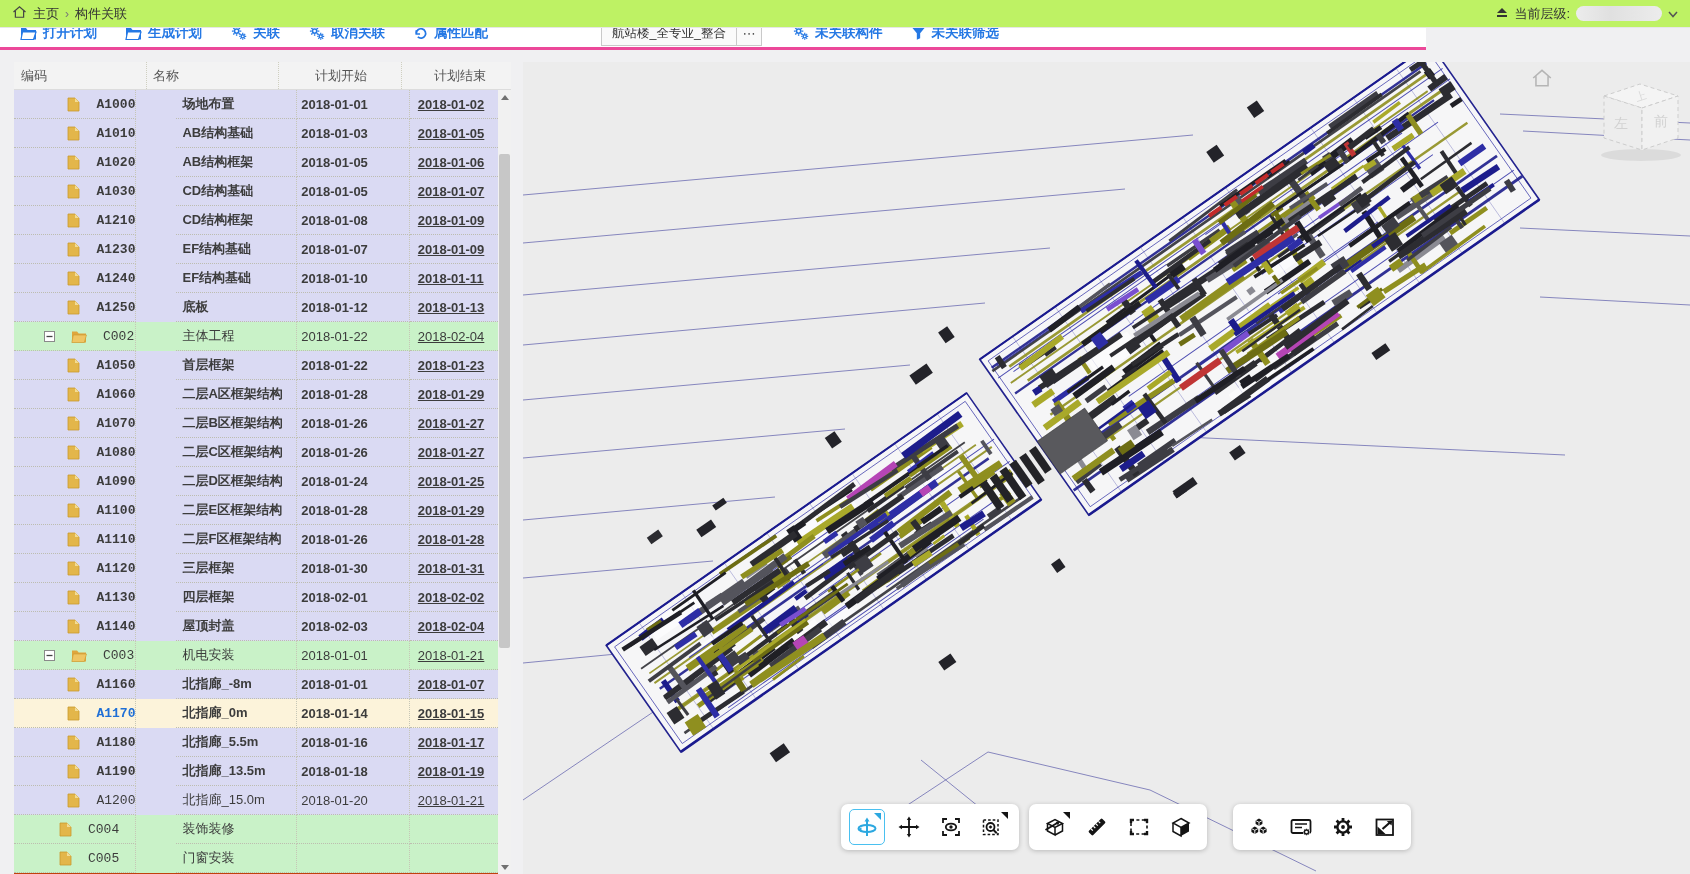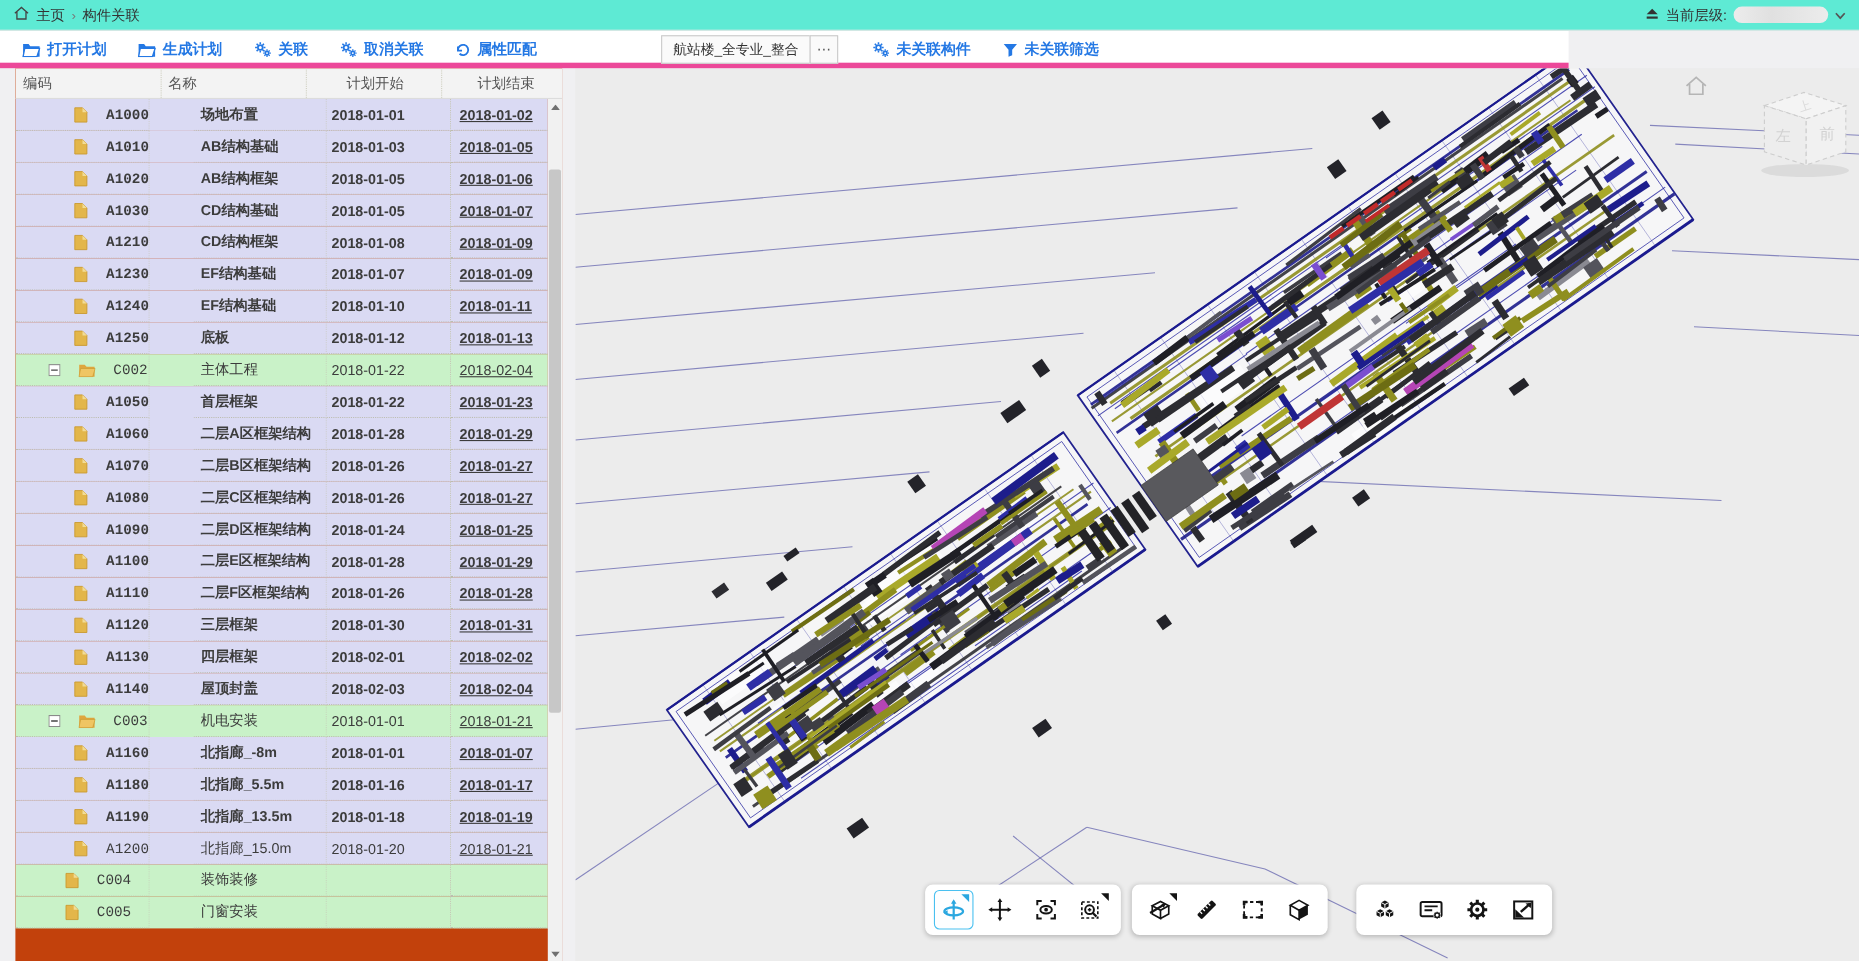--- a/index.html
+++ b/index.html
@@ -1,30 +1,30 @@
 <!DOCTYPE html>
 <html><head>
 <meta charset="utf-8">
 <style>
   * { margin:0; padding:0; box-sizing:border-box; }
   html,body { width:1690px; height:874px; overflow:hidden; background:#f0f0f2;
     font-family:"Liberation Sans","DejaVu Sans",sans-serif; }
 
   
-  #topbar { position:absolute; left:0; top:0; width:1690px; height:28px; background:#5eead4;
+  #topbar { position:absolute; left:0; top:0; width:1690px; height:28px; background:#bef264;
     border-bottom:1px solid #e6e6e6; display:flex; align-items:center; padding:0 12px; z-index:5; }
   #breadcrumb { display:flex; align-items:center; gap:6px; font-size:13px; color:#333; }
   #breadcrumb .sep { color:#777; font-size:12px; }
   #level-control { margin-left:auto; display:flex; align-items:center; gap:6px; font-size:13px; color:#333; cursor:pointer; }
   .redact-pill { width:86px; height:15px; border-radius:8px;
     background:linear-gradient(90deg,#ececec,#e0e0e0 40%,#ececec); filter:blur(.6px); }
 
   
-  #toolband { position:absolute; left:0; top:28px; width:1426px; height:34px; background:#fff;
-    border-bottom:5px solid #ec4899; z-index:4; }
+  #toolband { position:absolute; left:0; top:16px; width:1426px; height:34px; background:#fff;
+    border-bottom:3px solid #ec4899; z-index:4; }
   #plan-toolbar { position:absolute; left:20px; top:0; height:34px; display:flex; align-items:center; gap:28px; }
   .act-btn { display:flex; align-items:center; gap:6px; background:none; border:none; cursor:pointer;
     font-size:13.5px; color:#2478e4; font-family:inherit; font-weight:bold; }
   .act-btn .icon { display:flex; align-items:center; }
   #viewer-toolbar { position:absolute; left:561px; top:0; height:34px; display:flex; align-items:center; gap:30px; }
   #model-selector { display:flex; align-items:stretch; height:26px;padding-left:40px; }
   #model-selector .main { border:1px solid #c9c9c9; background:#fafafa; font-size:12.5px; color:#333;
     padding:0 10px; display:flex; align-items:center; cursor:pointer; font-family:inherit; }
   #model-selector .more { border:1px solid #c9c9c9; margin-left:-1px; background:#fafafa; width:26px;
     font-size:13px; color:#555; cursor:pointer; display:flex; align-items:center; justify-content:center; font-family:inherit; }
@@ -567,20 +567,36 @@
               <path d="M8 1 l4 4 h-4 Z" fill="#f2dc96"></path>
             </svg>
           </span>
       <span class="code">A1160</span>
     </div>
     <div class="cell c-name">北指廊_-8m</div>
     <div class="cell c-start">2018-01-01</div>
     <div class="cell c-end">2018-01-07</div>
   </div>
 
+  <div class="trow selected bold">
+    <div class="cell c-code">
+      <span class="ind" style="width: 34px;"></span>
+
+      <span class="ficon">
+            <svg width="13" height="15" viewBox="0 0 13 15">
+              <path d="M1 1 h7 l4 4 v9 H1 Z" fill="#e3b64a" stroke="#c9992f" stroke-width="0.8"></path>
+              <path d="M8 1 l4 4 h-4 Z" fill="#f2dc96"></path>
+            </svg>
+          </span>
+      <span class="code blue">A1170</span>
+    </div>
+    <div class="cell c-name">北指廊_0m</div>
+    <div class="cell c-start">2018-01-14</div>
+    <div class="cell c-end">2018-01-15</div>
+  </div>
 
   <div class="trow purple bold">
     <div class="cell c-code">
       <span class="ind" style="width: 34px;"></span>
 
       <span class="ficon">
             <svg width="13" height="15" viewBox="0 0 13 15">
               <path d="M1 1 h7 l4 4 v9 H1 Z" fill="#e3b64a" stroke="#c9992f" stroke-width="0.8"></path>
               <path d="M8 1 l4 4 h-4 Z" fill="#f2dc96"></path>
             </svg>

